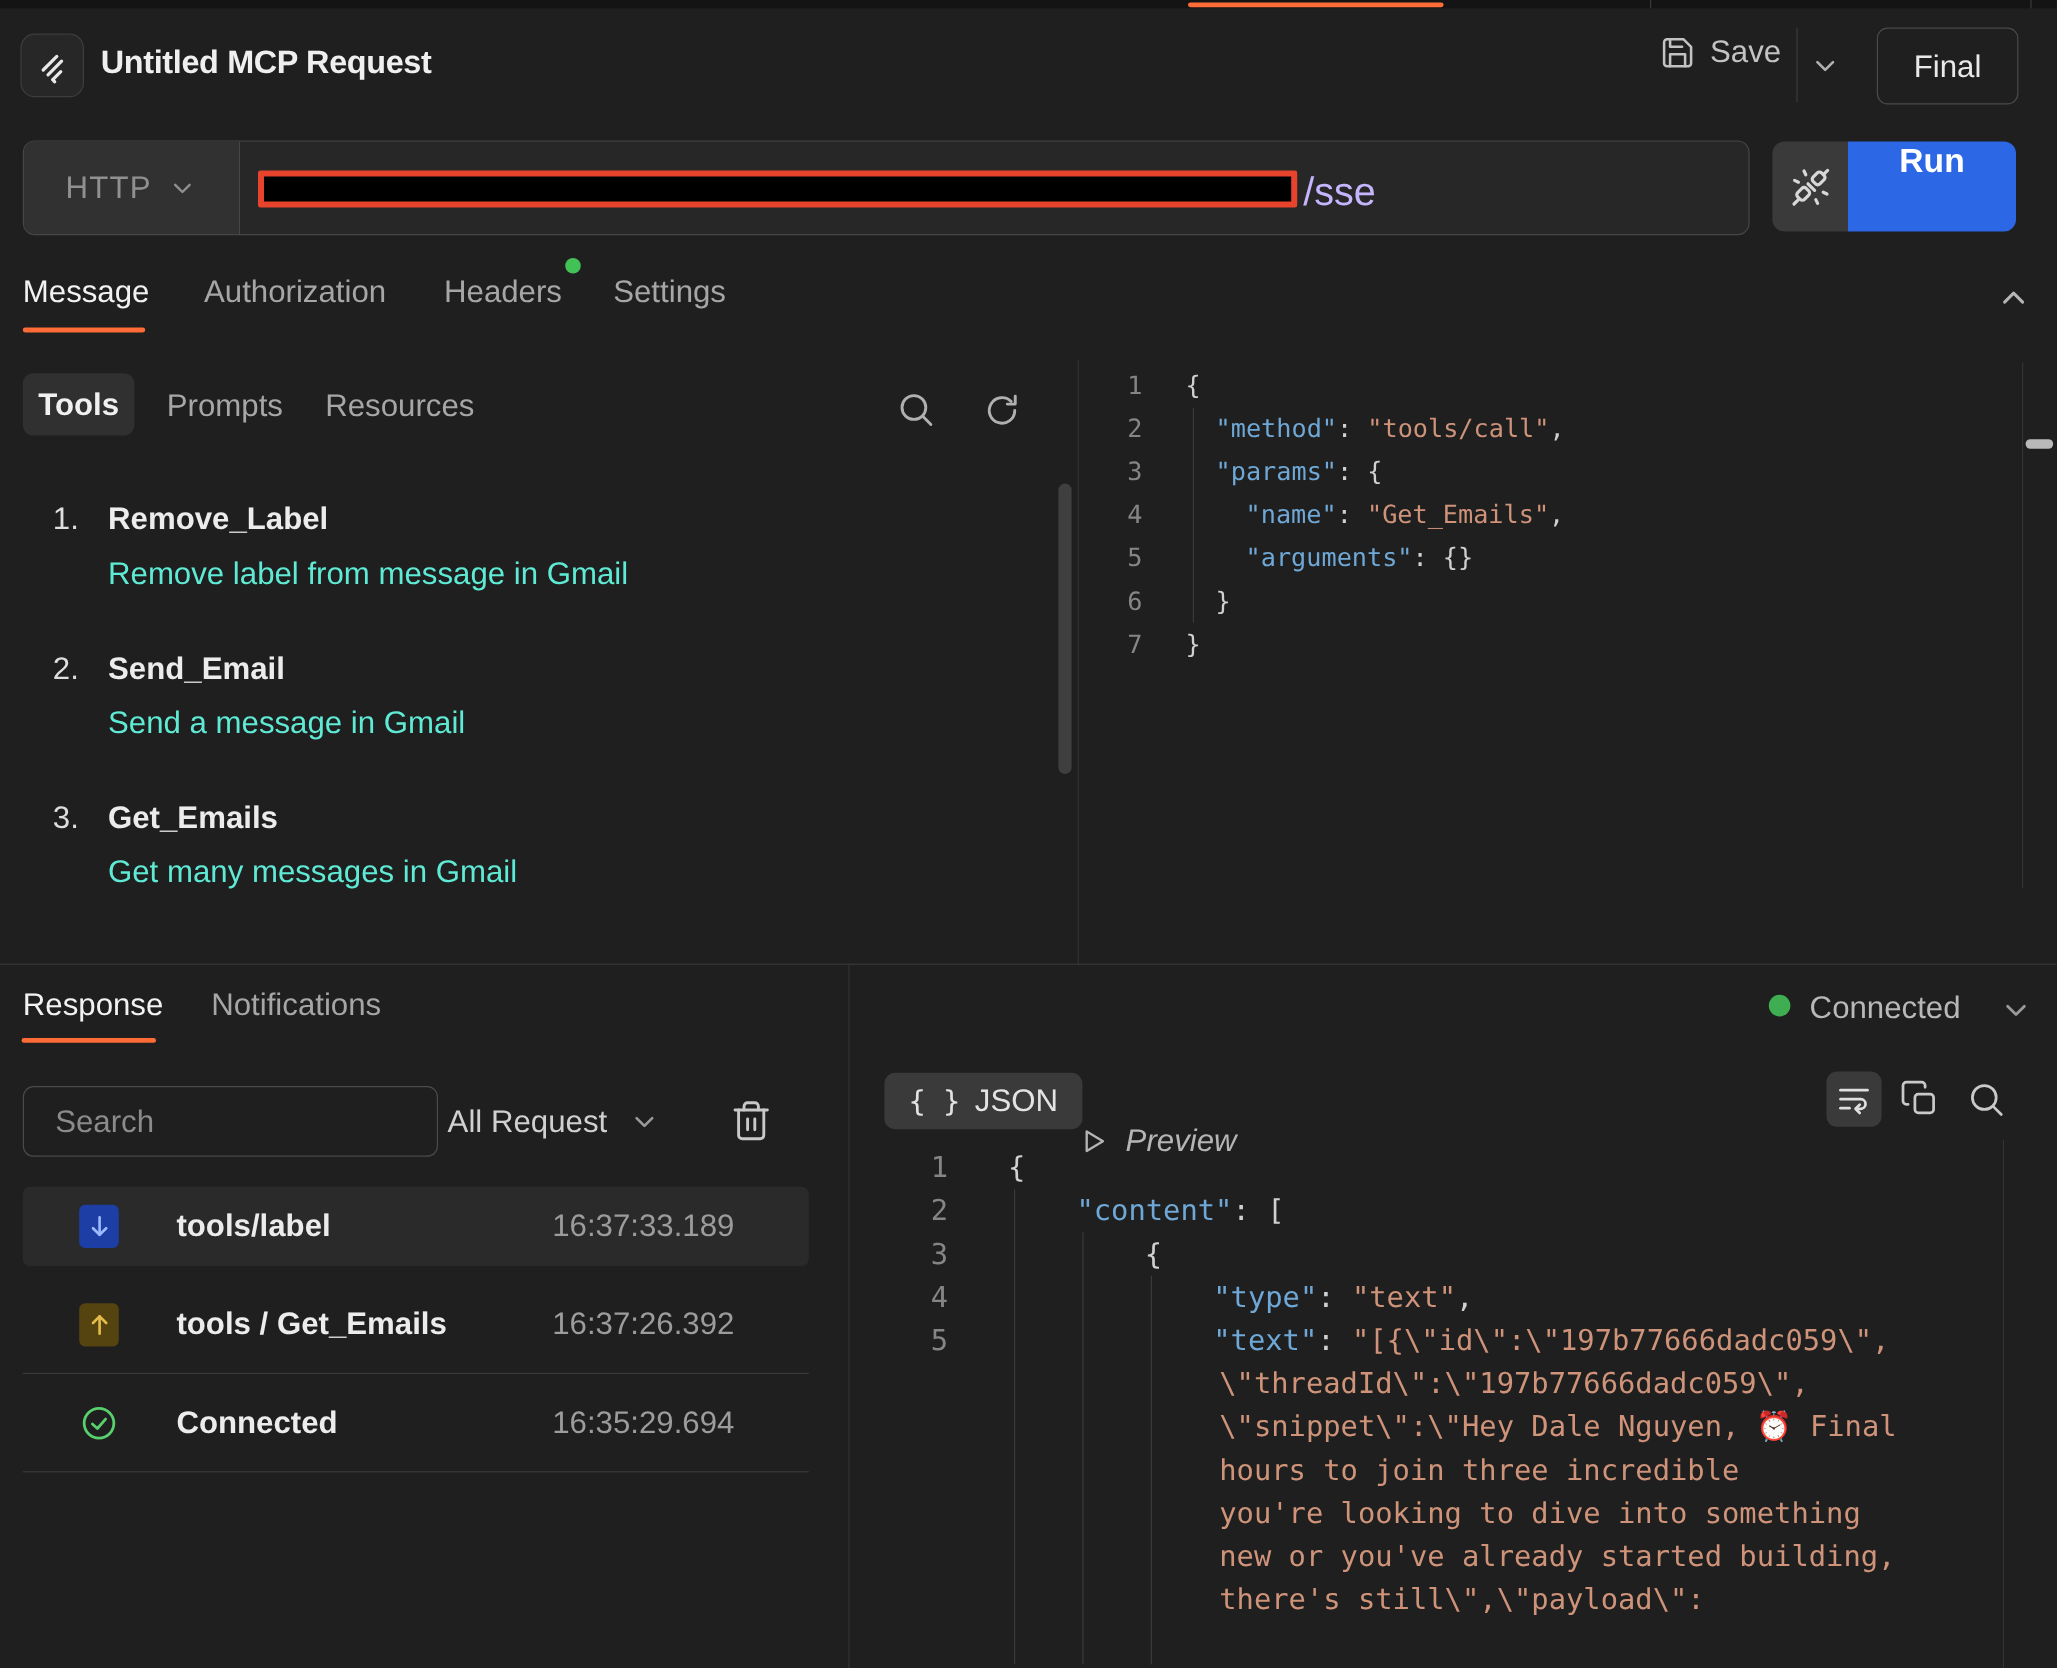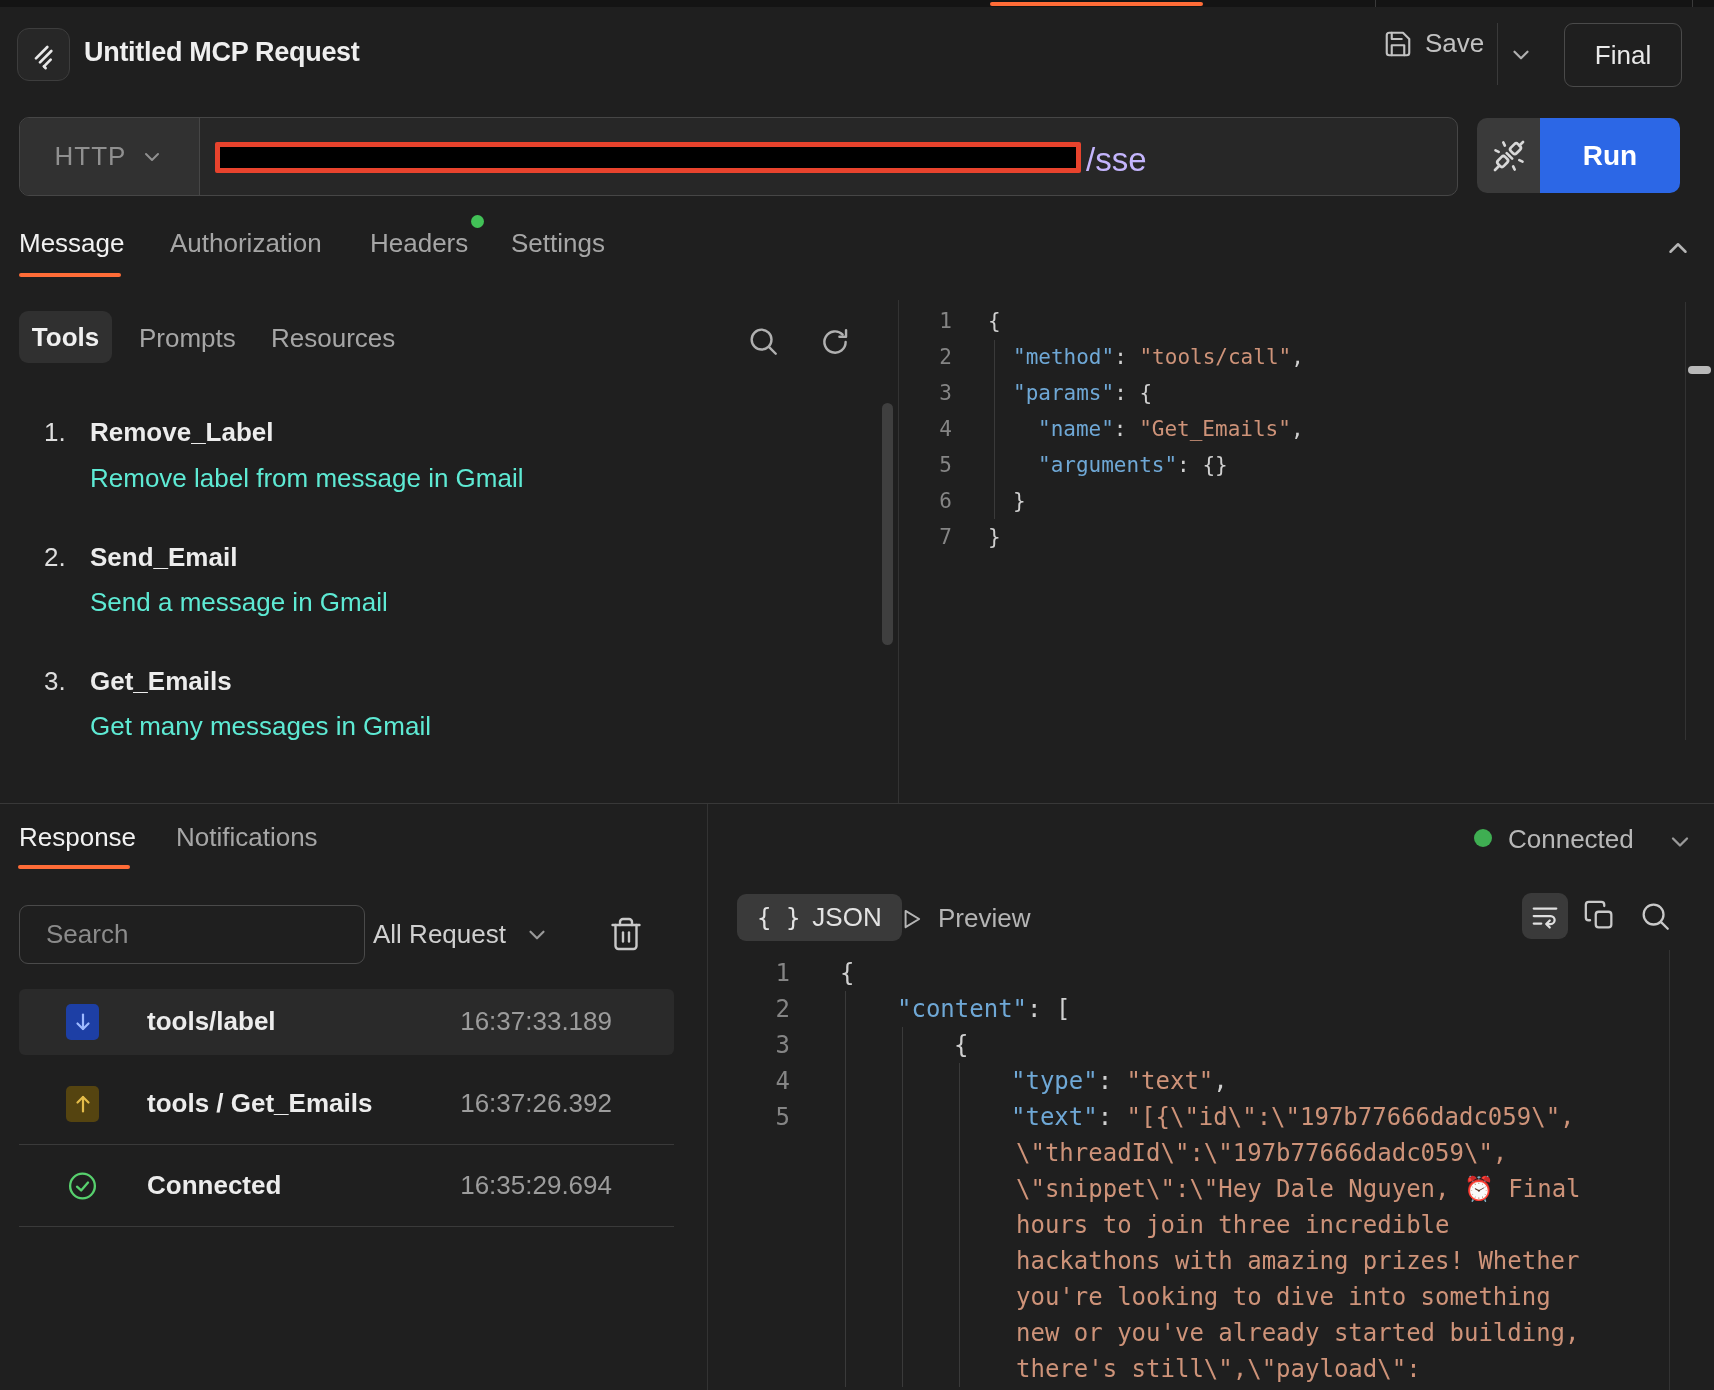--- a/index.html
+++ b/index.html
@@ -27,21 +27,21 @@
   .method-seg{position:absolute;left:0;top:0;width:179px;height:77px;background:#313131;
               border-right:1px solid #464646;border-radius:9px 0 0 9px;display:flex;align-items:center;
               justify-content:center;gap:14px;cursor:pointer;}
   .method-label{font-size:26px;color:#909090;letter-spacing:1px;}
   .redaction{position:absolute;left:195px;top:24px;width:866px;height:31px;background:#000;
              border:5px solid #e8432d;border-radius:2px;box-sizing:border-box;}
   .url-suffix{position:absolute;left:1066px;top:23px;font-size:33px;color:#c4b5fd;}
   .disconnect-btn{left:1477px;top:118px;width:63px;height:75px;background:#3a3a3a;border-radius:10px 0 0 10px;
                   display:flex;align-items:center;justify-content:center;cursor:pointer;}
   .run-btn{left:1540px;top:118px;width:140px;height:75px;background:#2c67e6;border-radius:0 10px 10px 0;
-           display:flex;align-items:center;justify-content:center;font-size:28px;font-weight:700;color:#fff;cursor:pointer;}
+           display:flex;justify-content:center;font-size:28px;font-weight:700;color:#fff;cursor:pointer;}
   
   .req-tab{top:228px;font-size:26px;color:#a6a6a6;cursor:pointer;}
   .req-tab.active{color:#f2f2f2;}
   .tab-underline{left:19px;top:273px;width:102px;height:4px;background:#ff6c37;border-radius:2px;}
   .headers-dot{left:471px;top:215px;width:13px;height:13px;border-radius:50%;background:#42c157;}
   .collapse-chevron{left:1663px;top:233px;cursor:pointer;}
   
   .tools-chip{left:19px;top:311px;width:93px;height:52px;background:#303030;border-radius:9px;
               display:flex;align-items:center;justify-content:center;font-size:26px;font-weight:700;color:#f0f0f0;cursor:pointer;}
   .subtab{top:323px;font-size:26px;color:#a6a6a6;cursor:pointer;}
@@ -89,21 +89,21 @@
   .msg-icon.down{background:#1d3fa5;} .msg-icon.up{background:#554410;} .msg-icon.plain{background:transparent;}
   .msg-label{position:absolute;left:128px;top:17px;font-size:26px;font-weight:700;color:#ececec;}
   .msg-time{position:absolute;right:62px;top:17px;font-size:26px;color:#9c9c9c;}
   .row-div{position:absolute;left:19px;width:655px;height:1px;background:#3a3a3a;}
   .panel-div-bot{left:707px;top:804px;width:1px;height:586px;background:#333;}
   .edge-line-bot{left:1669px;top:950px;width:1px;height:440px;background:#333;}
   
   .json-chip{left:737px;top:894px;height:47px;background:#3a3a3a;border-radius:9px;display:flex;
              align-items:center;padding:0 20px;gap:12px;font-size:26px;color:#e3e3e3;cursor:pointer;}
   .json-braces{font-family:"DejaVu Sans Mono",monospace;font-size:24px;color:#e3e3e3;}
-  .preview-btn{left:898px;top:903px;display:flex;align-items:center;gap:14px;cursor:pointer;}
+  .preview-btn{left:898px;top:935px;display:flex;align-items:center;gap:14px;cursor:pointer;font-style:italic;}
   .preview-label{font-size:26px;color:#b5b5b5;}
   .wrap-btn{left:1522px;top:893px;width:46px;height:46px;background:#3a3a3a;border-radius:9px;
             display:flex;align-items:center;justify-content:center;cursor:pointer;}
 </style>
 </head>
 <body>
 
 <div id="app">
 
   <div class="abs topstrip">
@@ -324,21 +324,20 @@
 
   <div id="res-editor" class="abs ed">
       <div class="ed-line"><span class="gut">1</span><span class="code" style="padding-left: 50px;"><span class="pn">{</span></span></div>
       <div class="ed-line"><span class="gut">2</span><span class="code" style="padding-left: 107px;"><span class="key">"content"</span><span class="pn">: [</span></span></div>
       <div class="ed-line"><span class="gut">3</span><span class="code" style="padding-left: 164px;"><span class="pn">{</span></span></div>
       <div class="ed-line"><span class="gut">4</span><span class="code" style="padding-left: 221px;"><span class="key">"type"</span><span class="pn">: </span><span class="str">"text"</span><span class="pn">,</span></span></div>
       <div class="ed-line"><span class="gut">5</span><span class="code" style="padding-left: 221px;"><span class="key">"text"</span><span class="pn">: </span><span class="str">"[{\"id\":\"197b77666dadc059\",</span></span></div>
       <div class="ed-line"><span class="gut"></span><span class="code" style="padding-left: 226px;"><span class="str">\"threadId\":\"197b77666dadc059\",</span></span></div>
       <div class="ed-line"><span class="gut"></span><span class="code" style="padding-left: 226px;"><span class="str">\"snippet\":\"Hey Dale Nguyen, </span><span class="emo">⏰</span><span class="str"> Final</span></span></div>
       <div class="ed-line"><span class="gut"></span><span class="code" style="padding-left: 226px;"><span class="str">hours to join three incredible</span></span></div>
-      <div class="ed-line"><span class="gut"></span><span class="code" style="padding-left: 226px;"><span class="str">hackathons with amazing prizes! Whether</span></span></div>
       <div class="ed-line"><span class="gut"></span><span class="code" style="padding-left: 226px;"><span class="str">you're looking to dive into something</span></span></div>
       <div class="ed-line"><span class="gut"></span><span class="code" style="padding-left: 226px;"><span class="str">new or you've already started building,</span></span></div>
       <div class="ed-line"><span class="gut"></span><span class="code" style="padding-left: 226px;"><span class="str">there's still\",\"payload\":</span></span></div>
     </div>
   <div class="abs guide" style="left:845px;top:991px;height:396px"></div>
   <div class="abs guide" style="left:902px;top:1027px;height:360px"></div>
   <div class="abs guide" style="left:959px;top:1063px;height:324px"></div>
   <div class="abs edge-line-bot"></div>
 </div>
 

